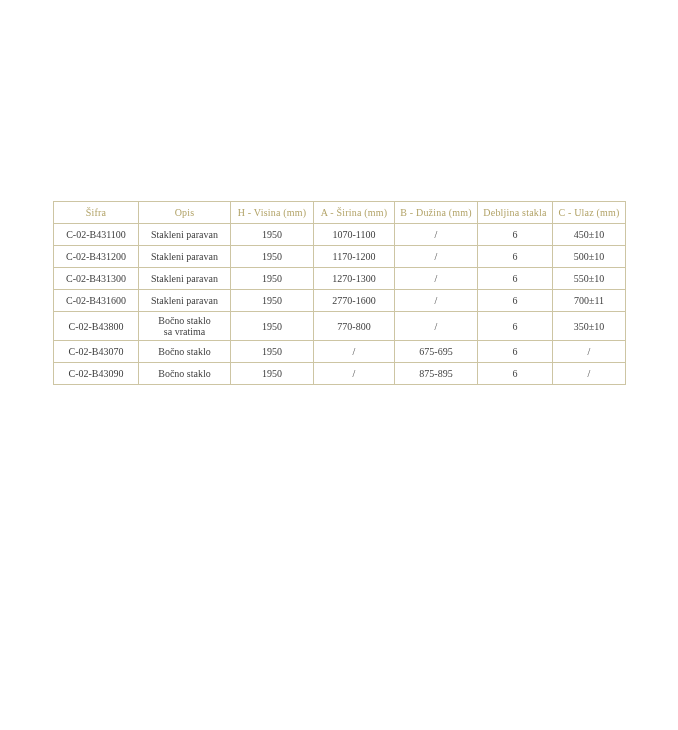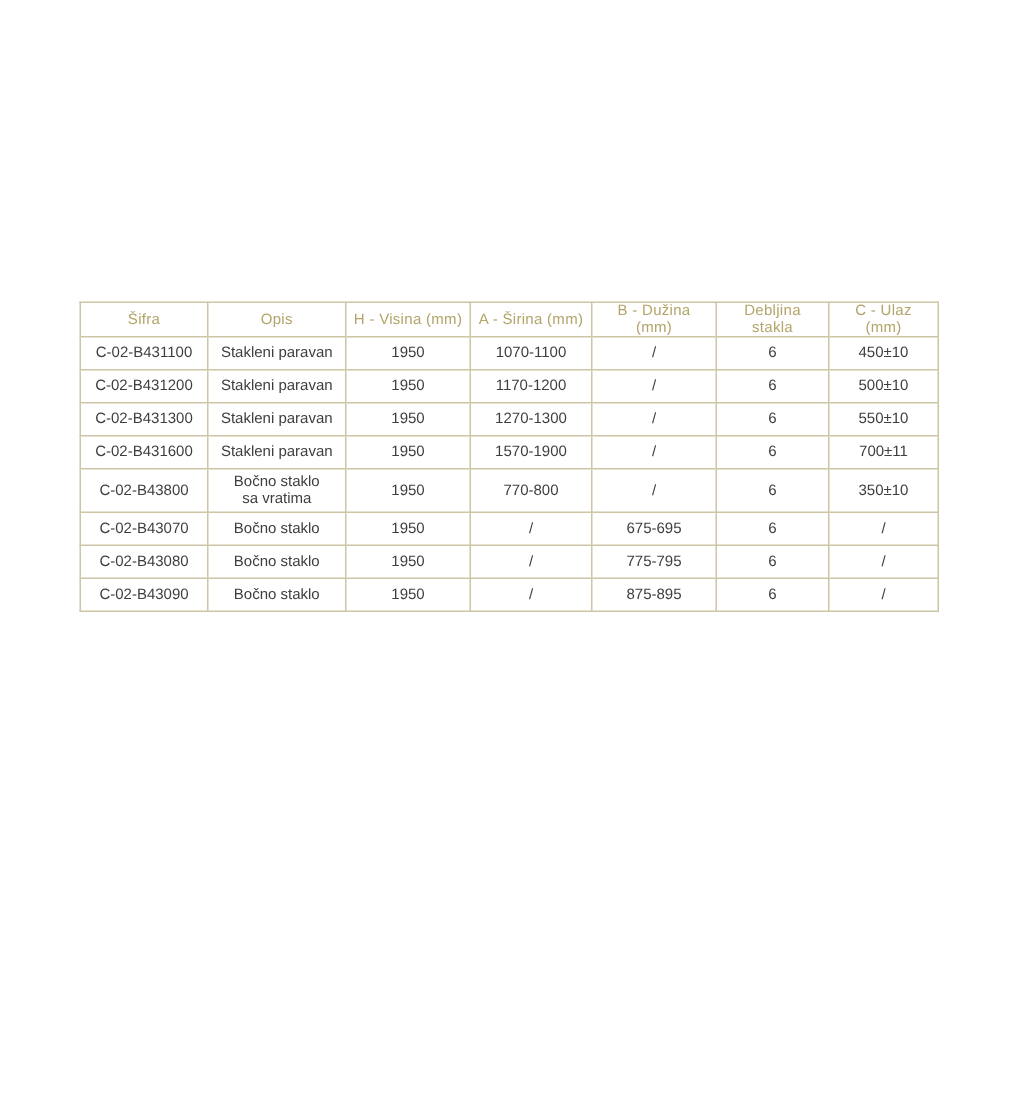--- a/index.html
+++ b/index.html
@@ -5,21 +5,21 @@
   html, body {
     margin: 0;
     padding: 0;
     background: #ffffff;
   }
   .canvas {
     position: relative;
     width: 678px;
     height: 730px;
     background: #ffffff;
-    font-family: Liberation Sans, sans-serif;
+    font-family: Liberation Serif, serif;
     overflow: hidden;
   }
   table.spec-table {
     position: absolute;
     left: 53px;
     top: 201px;
     width: 572px;
     border-collapse: collapse;
     table-layout: fixed;
   }
@@ -98,21 +98,21 @@
         <td>1950</td>
         <td>1270-1300</td>
         <td>/</td>
         <td>6</td>
         <td>550±10</td>
       </tr>
       <tr>
         <td>C-02-B431600</td>
         <td>Stakleni paravan</td>
         <td>1950</td>
-        <td>1570-1900</td>
+        <td>2770-1600</td>
         <td>/</td>
         <td>6</td>
         <td>700±11</td>
       </tr>
       <tr class="tall">
         <td>C-02-B43800</td>
         <td>Bočno staklo
 sa vratima</td>
         <td>1950</td>
         <td>770-800</td>
@@ -123,29 +123,20 @@
       <tr>
         <td>C-02-B43070</td>
         <td>Bočno staklo</td>
         <td>1950</td>
         <td>/</td>
         <td>675-695</td>
         <td>6</td>
         <td>/</td>
       </tr>
       <tr>
-        <td>C-02-B43080</td>
-        <td>Bočno staklo</td>
-        <td>1950</td>
-        <td>/</td>
-        <td>775-795</td>
-        <td>6</td>
-        <td>/</td>
-      </tr>
-      <tr>
         <td>C-02-B43090</td>
         <td>Bočno staklo</td>
         <td>1950</td>
         <td>/</td>
         <td>875-895</td>
         <td>6</td>
         <td>/</td>
       </tr>
     </tbody>
   </table>

